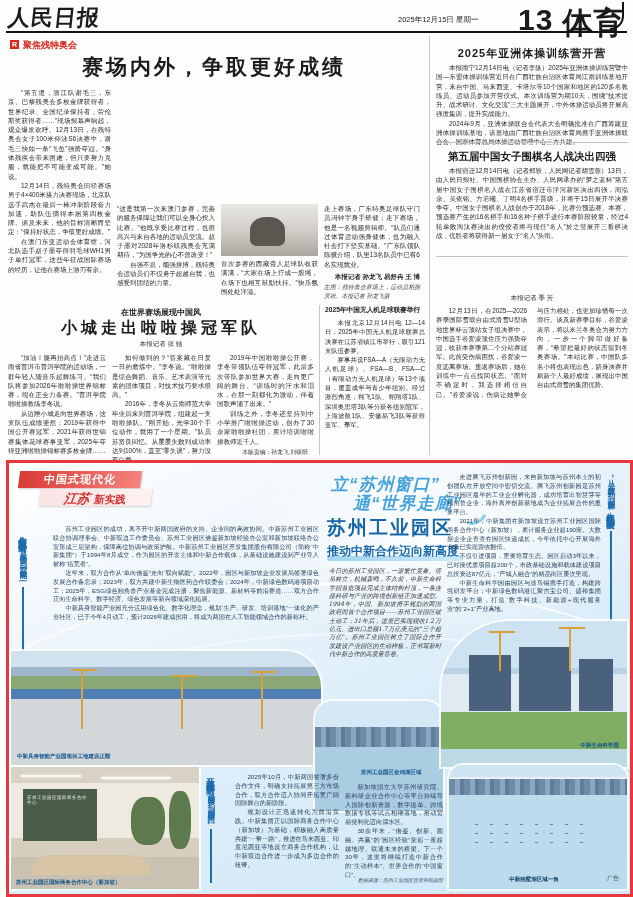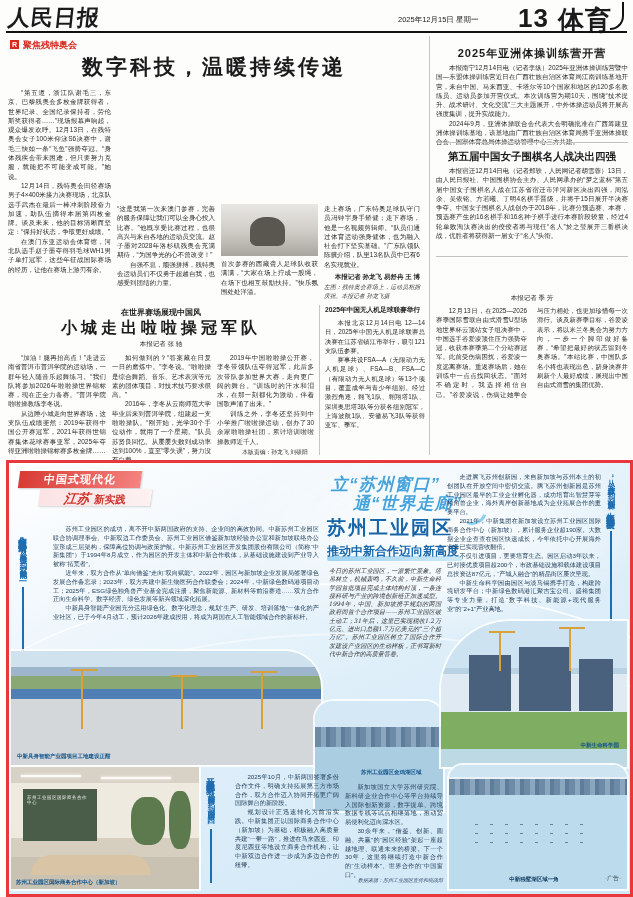--- a/index.html
+++ b/index.html
@@ -8,21 +8,21 @@
   .abs{position:absolute;}
   .jt{text-align:justify;}
   .ctr{text-align:center;}
   .bt{font-size:6.5px;line-height:9.3px;color:#2a2a2a;}
   .bt p{margin:0;text-indent:2em;}
   .vrule{background:#c7c7c7;width:1px;}
   .hrule{background:#c2c2c2;height:1px;}
   
   .masthead{font-family:"DejaVu Serif",serif;font-weight:900;font-size:22px;transform:skewX(-6deg);letter-spacing:1px;}
   .hdate{font-size:7.5px;color:#222;}
-  .pgnum{font-size:26px;font-weight:900;letter-spacing:1px;}
+  .pgnum{font-size:30px;font-weight:900;letter-spacing:1px;}
   .hdr-rule{background:#111;height:2px;}
   .hdr-curve{width:12px;height:26px;border-right:2px solid #111;border-bottom:2px solid #111;border-bottom-right-radius:14px;}
   
   .badge{width:9px;height:9px;background:#d5281e;color:#fff;font-size:7px;font-weight:700;line-height:9px;text-align:center;}
   .kick-red{color:#d5281e;font-weight:700;font-size:9px;}
   .h-lead{font-size:21px;font-weight:900;letter-spacing:3px;}
   .credit{font-weight:700;font-size:6.5px;text-align:right;margin-top:3px;}
   .capt-it{font-family:"DejaVu Serif",serif;font-style:italic;font-size:5.8px;line-height:8.4px;color:#444;margin-top:2px;}
   
   .ph{overflow:hidden;}
@@ -98,21 +98,21 @@
   <div class="abs hdate" style="left:398px;top:15px;">2025年12月15日 星期一</div>
   <div class="abs" style="left:518px;top:3px;display:flex;gap:9px;">
     <span class="pgnum">13</span>
     <span class="pgnum">体育</span>
   </div>
   <div class="abs hdr-curve" style="left:610px;top:2px;"></div>
   <div class="abs hdr-rule" style="left:6px;top:31px;width:621px;"></div>
 
   <div class="abs badge" style="left:10px;top:40px;">R</div>
   <div class="abs kick-red" style="left:23px;top:39px;">聚焦残特奥会</div>
-  <div class="abs h-lead ctr" style="left:8px;top:53px;width:412px;">数字科技，温暖持续传递</div>
+  <div class="abs h-lead ctr" style="left:8px;top:53px;width:412px;">赛场内外，争取更好成绩</div>
 
   <div class="abs bt jt" style="left:8px;top:88px;width:103px;height:214px;">
     <p>“第五道，浙江队谢毛三，东京、巴黎残奥会多枚金牌获得者，世界纪录、全国纪录保持者，劳伦斯奖获得者……”现场报幕声响起，观众爆发欢呼。12月13日，在残特奥会女子100米仰泳S6决赛中，谢毛三快如一条“飞鱼”强势夺冠。“身体残疾会带来困难，但只要努力克服，就能把不可能变成可能。”她说。</p>
       <p>12月14日，残特奥会田径赛场男子4×400米接力决赛现场，北京队选手武杰在最后一棒冲刺阶段奋力加速，助队伍摘得本届第四枚金牌。谈及未来，他的目标清晰而坚定：“保持好状态，争取更好成绩。”</p>
       <p>在澳门东亚运动会体育馆，河北队选手赵子墨夺得羽毛球WH1男子单打冠军，这些年征战国际赛场的经历，让他在赛场上游刃有余。</p>
   </div>
 
 
   <div class="abs bt jt" style="left:117px;top:204px;width:98px;height:98px;">
     <p style="text-indent:0;">“这是我第一次来澳门参赛，完善的服务保障让我们可以全身心投入比赛。”他既享受比赛过程，也很高兴与来自各地的运动员交流。赵子墨对2028年洛杉矶残奥会充满期待，“为国争光的心不曾改变！”</p>

